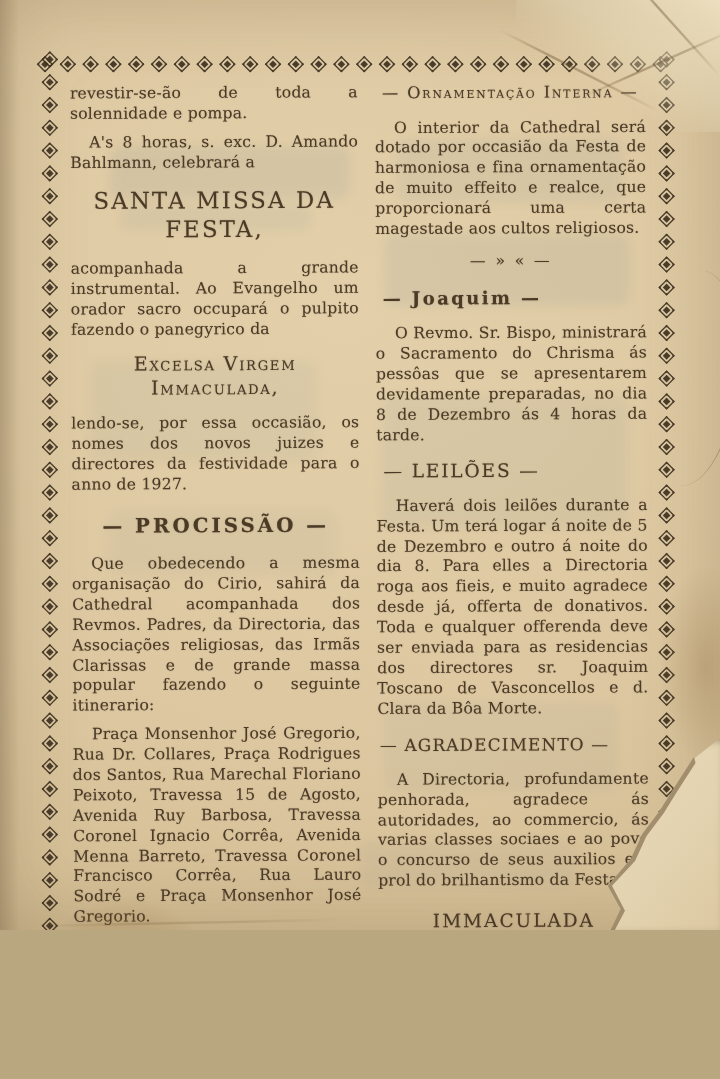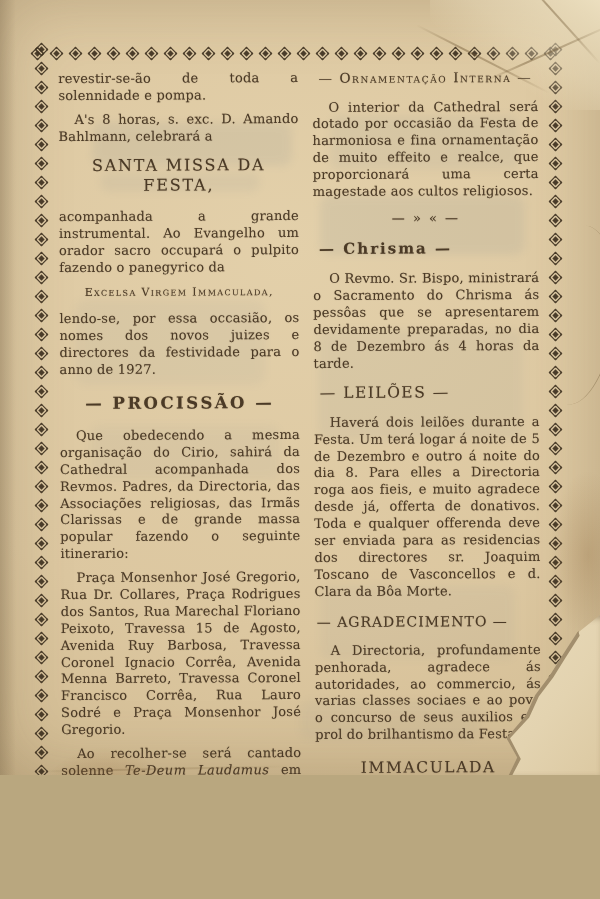--- a/index.html
+++ b/index.html
@@ -31,22 +31,22 @@
     display:flex;gap:14px;color:#4b3a26;
     transform:rotate(-.25deg);
   }
   .col{font-size:13px;line-height:1.3;letter-spacing:.2px;}
   .col.left-col{width:240px;}
   .col.right-col{width:226px;}
   .col p{margin:0 0 7px 0;text-align:justify;text-shadow:0 0 1px rgba(75,58,38,.4);}
   .col p.ind{text-indent:16px;}
   .h-center{text-align:center;text-shadow:0 0 1px rgba(75,58,38,.45);}
   .h-left{text-align:left;text-shadow:0 0 1px rgba(75,58,38,.45);}
-  .h-missa{font-size:16px;letter-spacing:1.8px;margin:10px 0 12px 0;}
-  .h-virgem{font-variant:small-caps;font-size:11px;letter-spacing:1.4px;margin:9px 0 11px 0;}
+  .h-missa{font-size:19px;letter-spacing:1.8px;margin:10px 0 12px 0;}
+  .h-virgem{font-variant:small-caps;font-size:16px;letter-spacing:1.4px;margin:9px 0 11px 0;}
   .h-procissao{font-weight:bold;font-size:16.5px;letter-spacing:2.5px;margin:14px 0 14px 0;}
   .h-padroeira{font-size:14.5px;letter-spacing:2px;margin-top:13px;}
   .h-ornament{font-variant:small-caps;font-size:13.5px;letter-spacing:1.6px;margin:0 0 12px 0;}
   .divider{margin:10px 0 12px 0;font-size:13px;letter-spacing:2px;}
   .h-chrisma{font-weight:bold;font-size:15px;letter-spacing:2px;margin:0 0 12px 6px;}
   .h-leiloes{font-size:15.5px;letter-spacing:1.5px;margin:10px 0 12px 6px;}
   .h-agradecimento{font-size:14px;letter-spacing:1px;margin:12px 0 12px 2px;}
   .h-final{font-size:15.5px;letter-spacing:1.6px;margin-top:14px;}
   .col i{letter-spacing:.4px;}
 
@@ -1245,21 +1245,21 @@
       <p class="ind">Que obedecendo a mesma organisação do Cirio, sahirá da Cathedral acompanhada dos Revmos. Padres, da Directoria, das Associações religiosas, das Irmãs Clarissas e de grande massa popular fazendo o seguinte itinerario:</p>
       <p class="ind">Praça Monsenhor José Gregorio, Rua Dr. Collares, Praça Rodrigues dos Santos, Rua Marechal Floriano Peixoto, Travessa 15 de Agosto, Avenida Ruy Barbosa, Travessa Coronel Ignacio Corrêa, Avenida Menna Barreto, Travessa Coronel Francisco Corrêa, Rua Lauro Sodré e Praça Monsenhor José Gregorio.</p>
       <p class="ind"><span>Ao recolher-se será cantado solenne </span><i>Te-Deum Laudamus</i><span> em acção de graça pelos innumeros beneficios concedidos á população santarense, por intercessão da sua</span></p>
       <div class="h-center h-padroeira">EXCELSA PADROEIRA.</div>
     </div>
 
     <div class="col right-col">
       <div class="h-center h-ornament">— Ornamentação Interna —</div>
       <p class="ind">O interior da Cathedral será dotado por occasião da Festa de harmoniosa e fina ornamentação de muito effeito e realce, que proporcionará uma certa magestade aos cultos religiosos.</p>
       <div class="h-center divider">— » « —</div>
-      <div class="h-left h-chrisma">— Chrisma —</div>
+      <div class="h-left h-chrisma">— Joaquim —</div>
       <p class="ind">O Revmo. Sr. Bispo, ministrará o Sacramento do Chrisma ás pessôas que se apresentarem devidamente preparadas, no dia 8 de Dezembro ás 4 horas da tarde.</p>
       <div class="h-left h-leiloes">— LEILÕES —</div>
       <p class="ind">Haverá dois leilões durante a Festa. Um terá logar á noite de 5 de Dezembro e outro á noite do dia 8. Para elles a Directoria roga aos fieis, e muito agradece desde já, offerta de donativos. Toda e qualquer offerenda deve ser enviada para as residencias dos directores sr. Joaquim Toscano de Vasconcellos e d. Clara da Bôa Morte.</p>
       <div class="h-left h-agradecimento">— AGRADECIMENTO —</div>
       <p class="ind">A Directoria, profundamente penhorada, agradece ás autoridades, ao commercio, ás varias classes sociaes e ao povo o concurso de seus auxilios em prol do brilhantismo da Festa da</p>
       <div class="h-center h-final">IMMACULADA PADROEIRA</div>
       <div class="h-center h-final">DE SANTAREM.</div>
     </div>
   </div>
 

